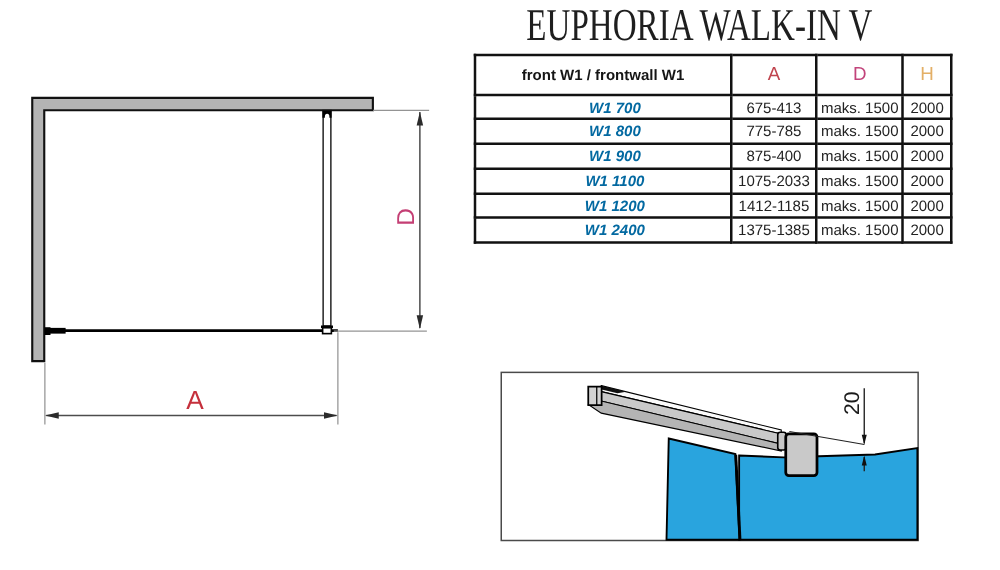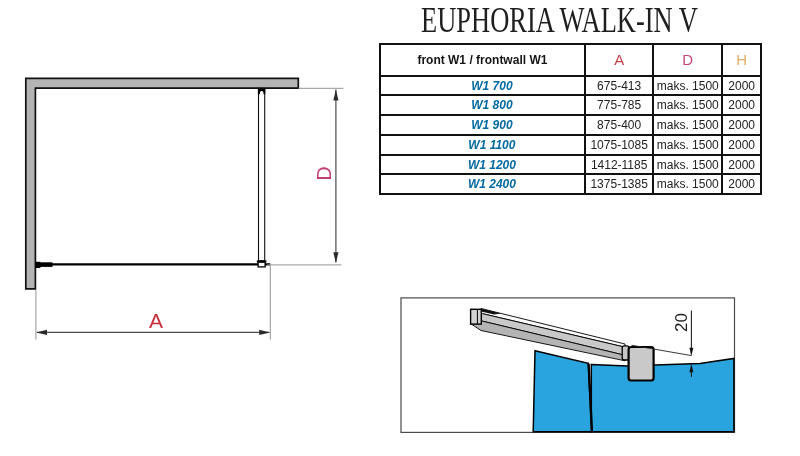--- a/index.html
+++ b/index.html
@@ -51,21 +51,21 @@
           <td>2000</td>
         </tr>
   <tr>
           <td class="rowlab">W1 900</td>
           <td>875-400</td>
           <td>maks. 1500</td>
           <td>2000</td>
         </tr>
   <tr>
           <td class="rowlab">W1 1100</td>
-          <td>1075-1085</td>
+          <td>1075-2033</td>
           <td>maks. 1500</td>
           <td>2000</td>
         </tr>
   <tr>
           <td class="rowlab">W1 1200</td>
           <td>1412-1185</td>
           <td>maks. 1500</td>
           <td>2000</td>
         </tr>
   <tr>

